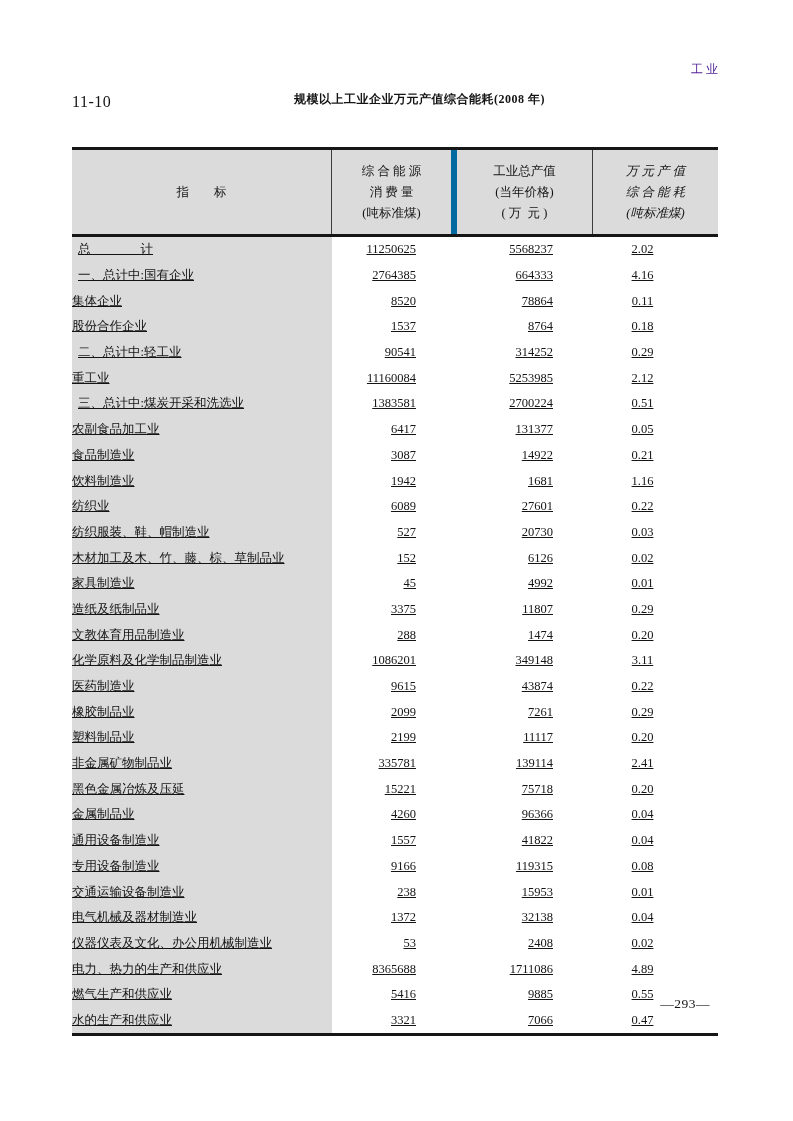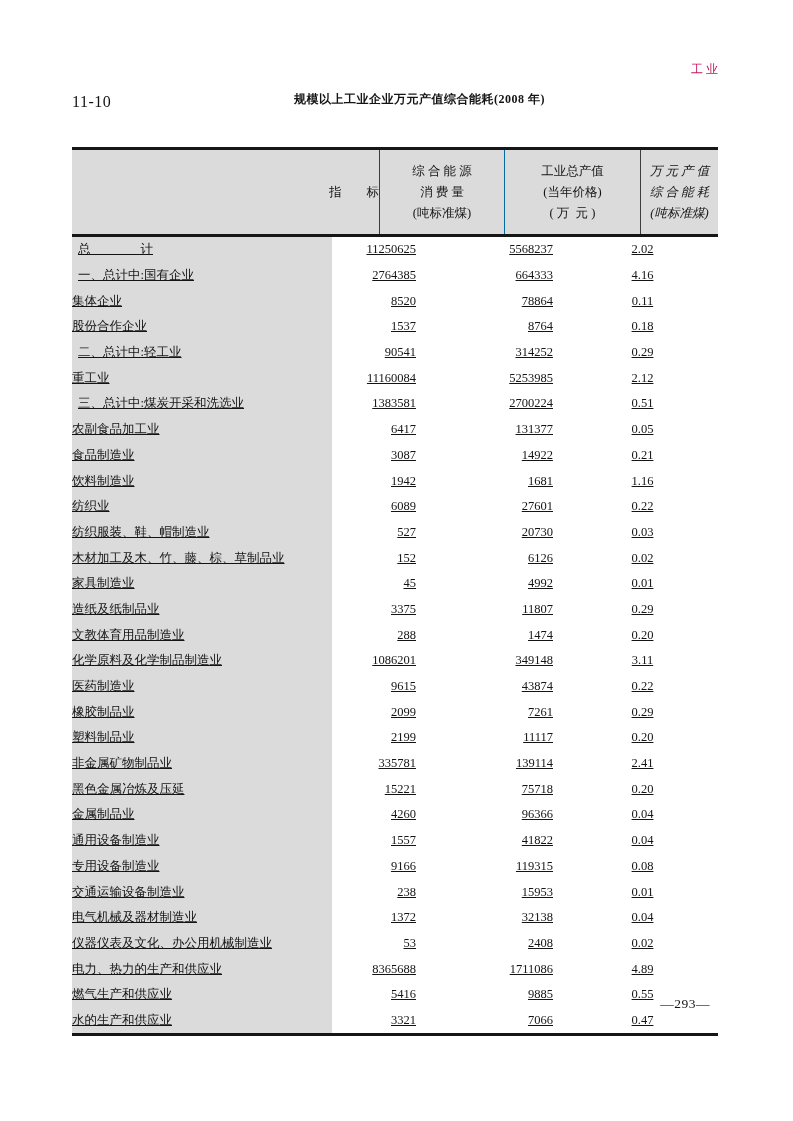--- a/index.html
+++ b/index.html
@@ -8,40 +8,40 @@
     position:relative;
     width:793px; height:1121px;
     background:#ffffff;
     font-family:"Liberation Serif","DejaVu Serif",serif;
     color:#141414;
     overflow:hidden;
     margin:0 auto;
   }
   .corner {
     position:absolute; top:61px; right:75px;
-    font-size:12px; white-space:pre; color:#be185d;
+    font-size:12px; white-space:pre; color:#4c1d95;
   }
   .heading { position:absolute; top:91px; left:72px; right:72px; height:24px; }
   .tno { position:absolute; left:0; top:2px; font-size:16px; letter-spacing:0.5px; }
   .ptitle { text-align:center; margin-left:46px; font-size:12px; font-weight:700; letter-spacing:0.5px; }
 
   .table { position:absolute; left:72px; top:147px; width:646px; }
   .thead {
     display:flex; height:90px;
     background:#dbdbdb;
     border-top:3px solid #161616;
     border-bottom:3px solid #161616;
   }
   .th {
     display:flex; flex-direction:column; justify-content:center; align-items:center;
     font-size:12.5px; line-height:21px;
   }
   .thline { white-space:pre; }
-  .th1 { width:308px; border-right:1px solid #3c3c3c;align-items:flex-end; }
-  .th2 { width:125px; border-right:1px solid #0369a1; }
+  .th1 { width:260px; border-right:1px solid #3c3c3c; }
+  .th2 { width:125px; border-right:6px solid #0369a1; }
   .th3 { width:136px; border-right:1px solid #3c3c3c; }
   .th4 { flex:1;font-style:italic; }
 
   .tbody { position:relative; border-bottom:3px solid #161616;text-decoration:underline; }
   .colbg {
     position:absolute; left:0; top:0; bottom:0; width:260px;
     background:#dbdbdb;
   }
   .row { position:relative; display:flex; height:25.7px; align-items:center; font-size:12.5px; }
   .c-label { width:260px; white-space:pre; }

